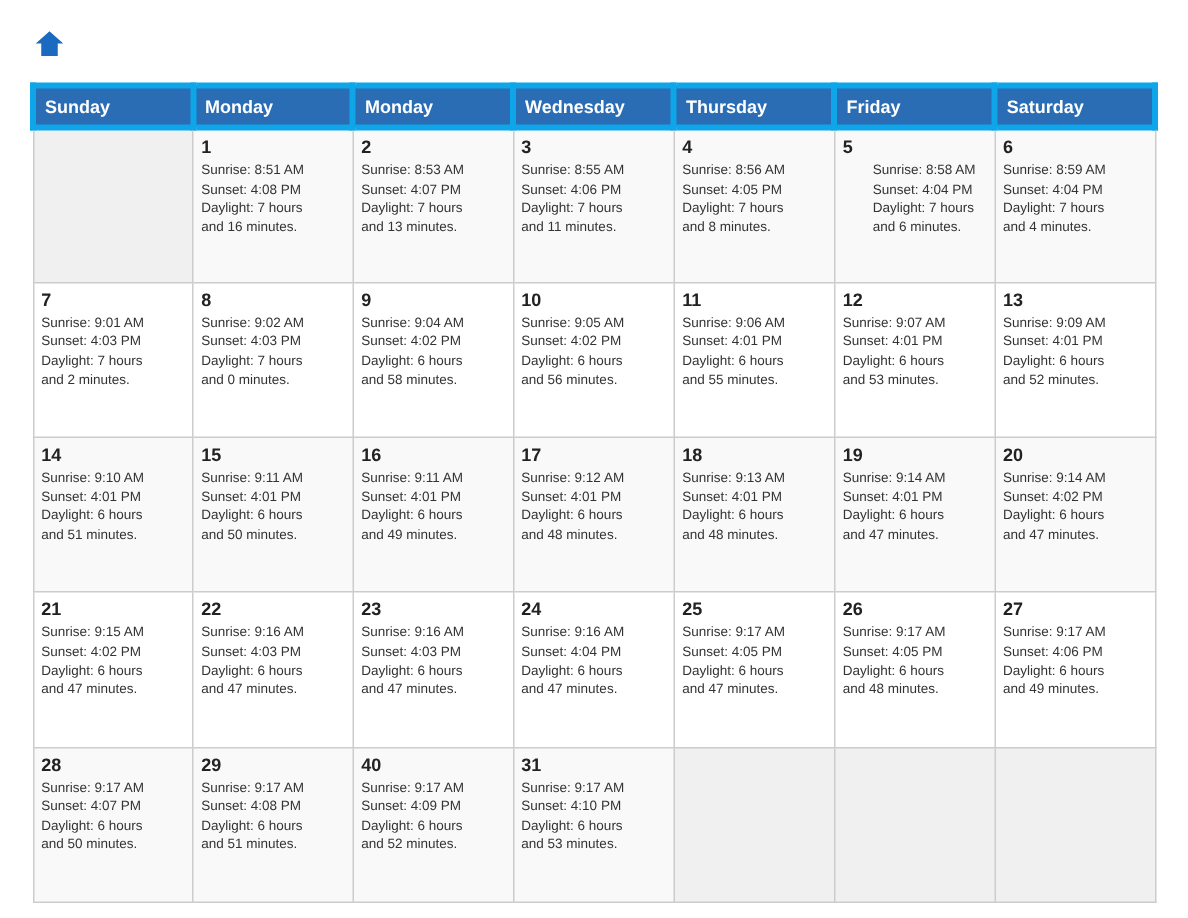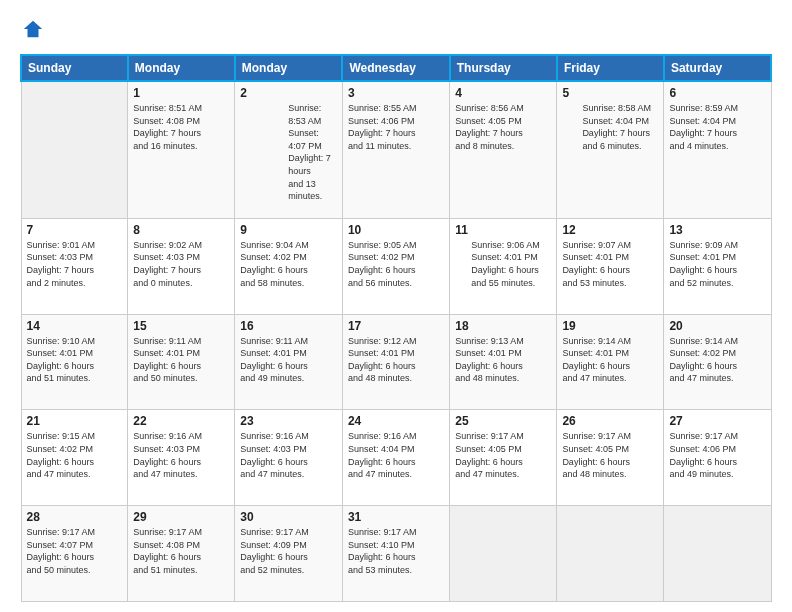--- a/index.html
+++ b/index.html
@@ -57,21 +57,21 @@
       border-collapse: collapse;
       flex: 1;
     }
     .calendar th {
       background: #2a6db5;
       color: #fff;
       font-size: 12px;
       font-weight: bold;
       padding: 5px 6px;
       text-align: left;
-      border: 2px solid #0ea5e9;
+      border: 4px solid #0ea5e9;
     }
     .calendar td {
       border: 1px solid #ccc;
       vertical-align: top;
       padding: 4px 5px;
       width: 108px;
       min-height: 80px;
       height: 88px;
       background: #fff;
       font-size: 9.5px;
@@ -138,21 +138,21 @@
           <td class="empty-cell"></td>
           <td>
             <span class="day-num">1</span>
             <div class="cell-info" style="white-space: pre-line;">Sunrise: 8:51 AM
 Sunset: 4:08 PM
 Daylight: 7 hours
 and 16 minutes.</div>
           </td>
           <td>
             <span class="day-num">2</span>
-            <div class="cell-info" style="white-space: pre-line; margin-left: 48px;">Sunrise: 8:53 AM
+            <div class="cell-info" style="white-space: pre-line;">Sunrise: 8:53 AM
 Sunset: 4:07 PM
 Daylight: 7 hours
 and 13 minutes.</div>
           </td>
           <td>
             <span class="day-num">3</span>
             <div class="cell-info" style="white-space: pre-line;">Sunrise: 8:55 AM
 Sunset: 4:06 PM
 Daylight: 7 hours
 and 11 minutes.</div>
@@ -203,21 +203,21 @@
           </td>
           <td>
             <span class="day-num">10</span>
             <div class="cell-info" style="white-space: pre-line;">Sunrise: 9:05 AM
 Sunset: 4:02 PM
 Daylight: 6 hours
 and 56 minutes.</div>
           </td>
           <td>
             <span class="day-num">11</span>
-            <div class="cell-info" style="white-space: pre-line; margin-left: 16px;">Sunrise: 9:06 AM
+            <div class="cell-info" style="white-space: pre-line;">Sunrise: 9:06 AM
 Sunset: 4:01 PM
 Daylight: 6 hours
 and 55 minutes.</div>
           </td>
           <td>
             <span class="day-num">12</span>
             <div class="cell-info" style="white-space: pre-line;">Sunrise: 9:07 AM
 Sunset: 4:01 PM
 Daylight: 6 hours
 and 53 minutes.</div>
@@ -341,21 +341,21 @@
 and 50 minutes.</div>
           </td>
           <td>
             <span class="day-num">29</span>
             <div class="cell-info" style="white-space: pre-line;">Sunrise: 9:17 AM
 Sunset: 4:08 PM
 Daylight: 6 hours
 and 51 minutes.</div>
           </td>
           <td>
-            <span class="day-num">30</span>
+            <span class="day-num">40</span>
             <div class="cell-info" style="white-space: pre-line;">Sunrise: 9:17 AM
 Sunset: 4:09 PM
 Daylight: 6 hours
 and 52 minutes.</div>
           </td>
           <td>
             <span class="day-num">31</span>
             <div class="cell-info" style="white-space: pre-line;">Sunrise: 9:17 AM
 Sunset: 4:10 PM
 Daylight: 6 hours

